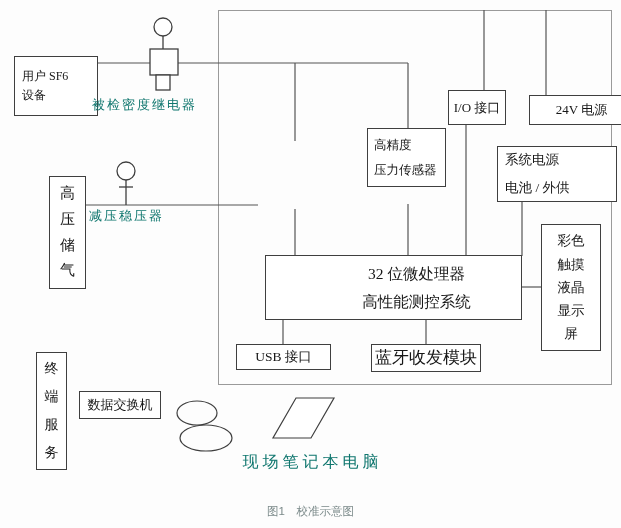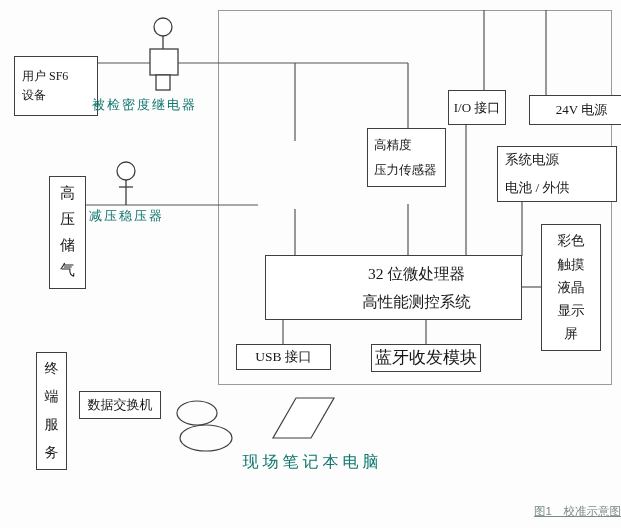--- a/index.html
+++ b/index.html
@@ -46,26 +46,25 @@
   .lbl {
     position: absolute;
     z-index: 2;
     white-space: pre-line;
     color: #0f766e;
   }
   .caption {
     position: absolute;
     left: 0; right: 0;
     top: 504px;
-    text-align: right;
+    text-align: center;
     font-size: 11.5px;
     color: #7b8a8a;
     z-index: 2;
     font-family: "Liberation Sans", "DejaVu Sans", sans-serif;
-    text-decoration: underline;
   }
 </style>
 </head>
 <body>
 
 <div class="stage">
 
   <div class="outer"></div>
 
   <svg class="wires" viewBox="0 0 621 528">

